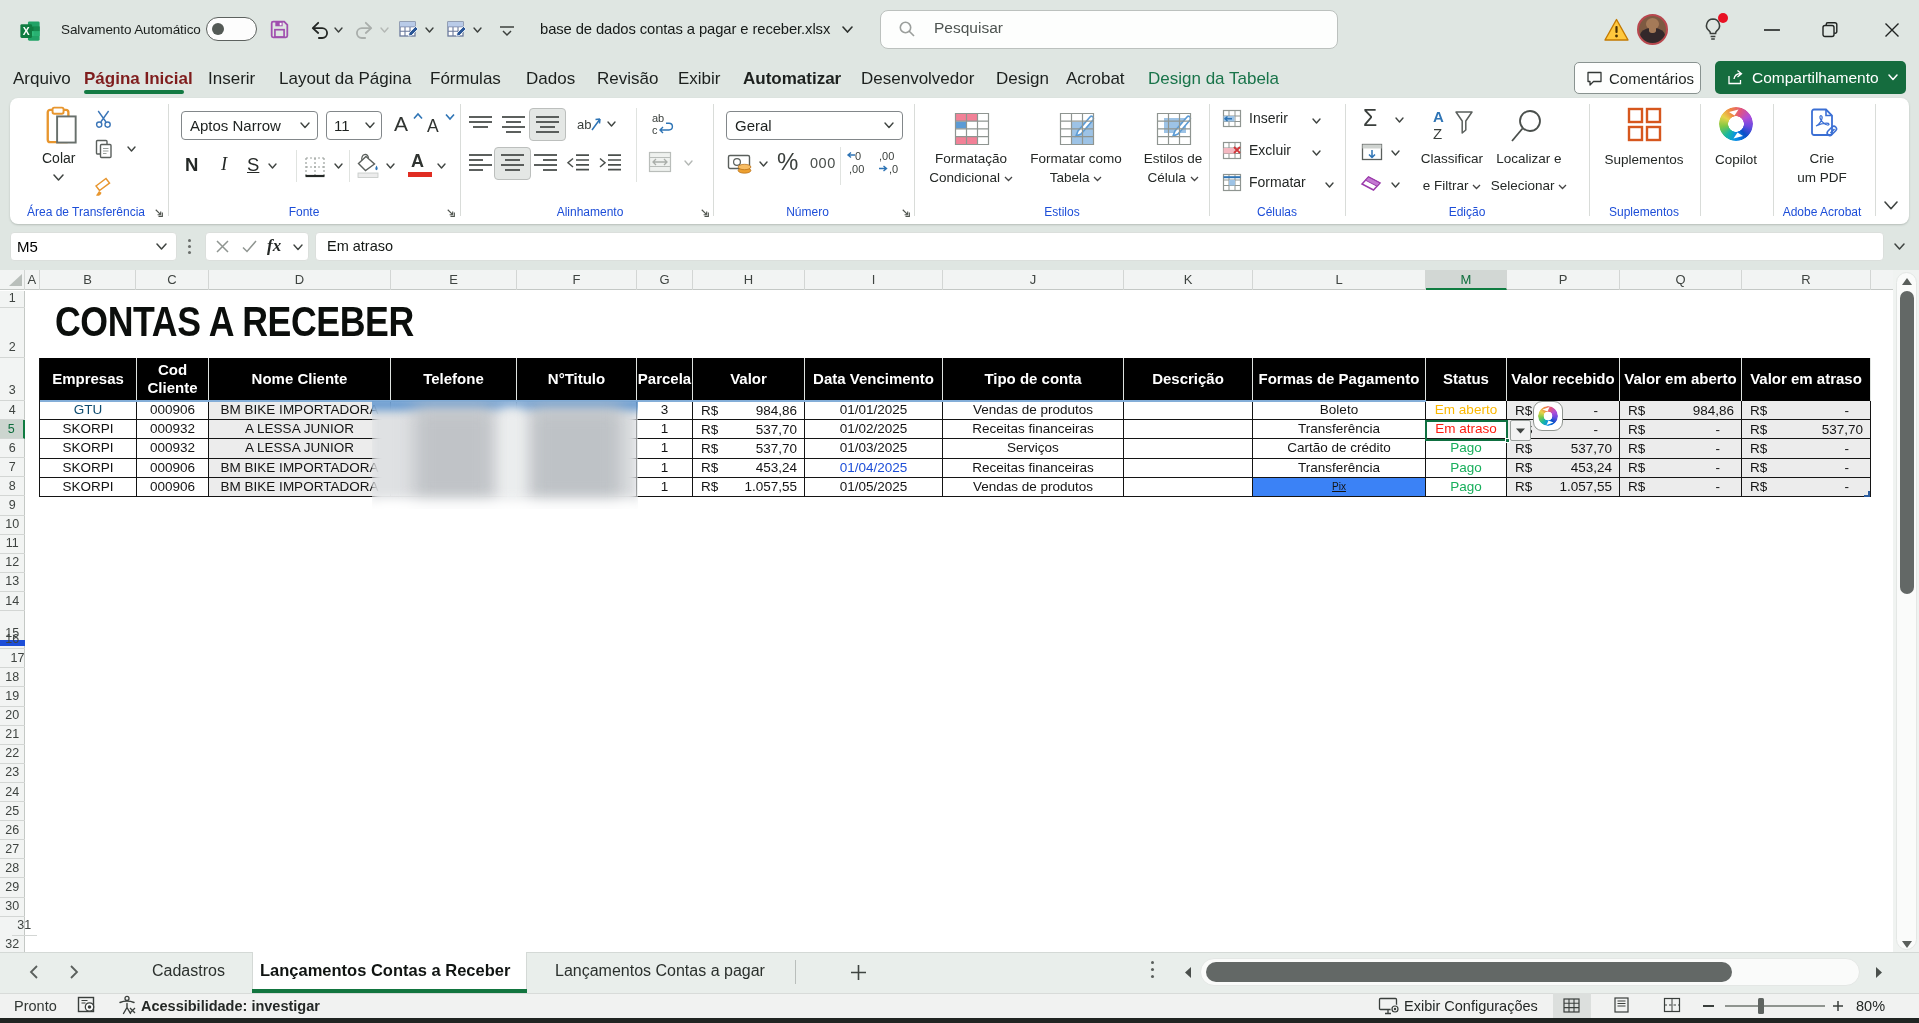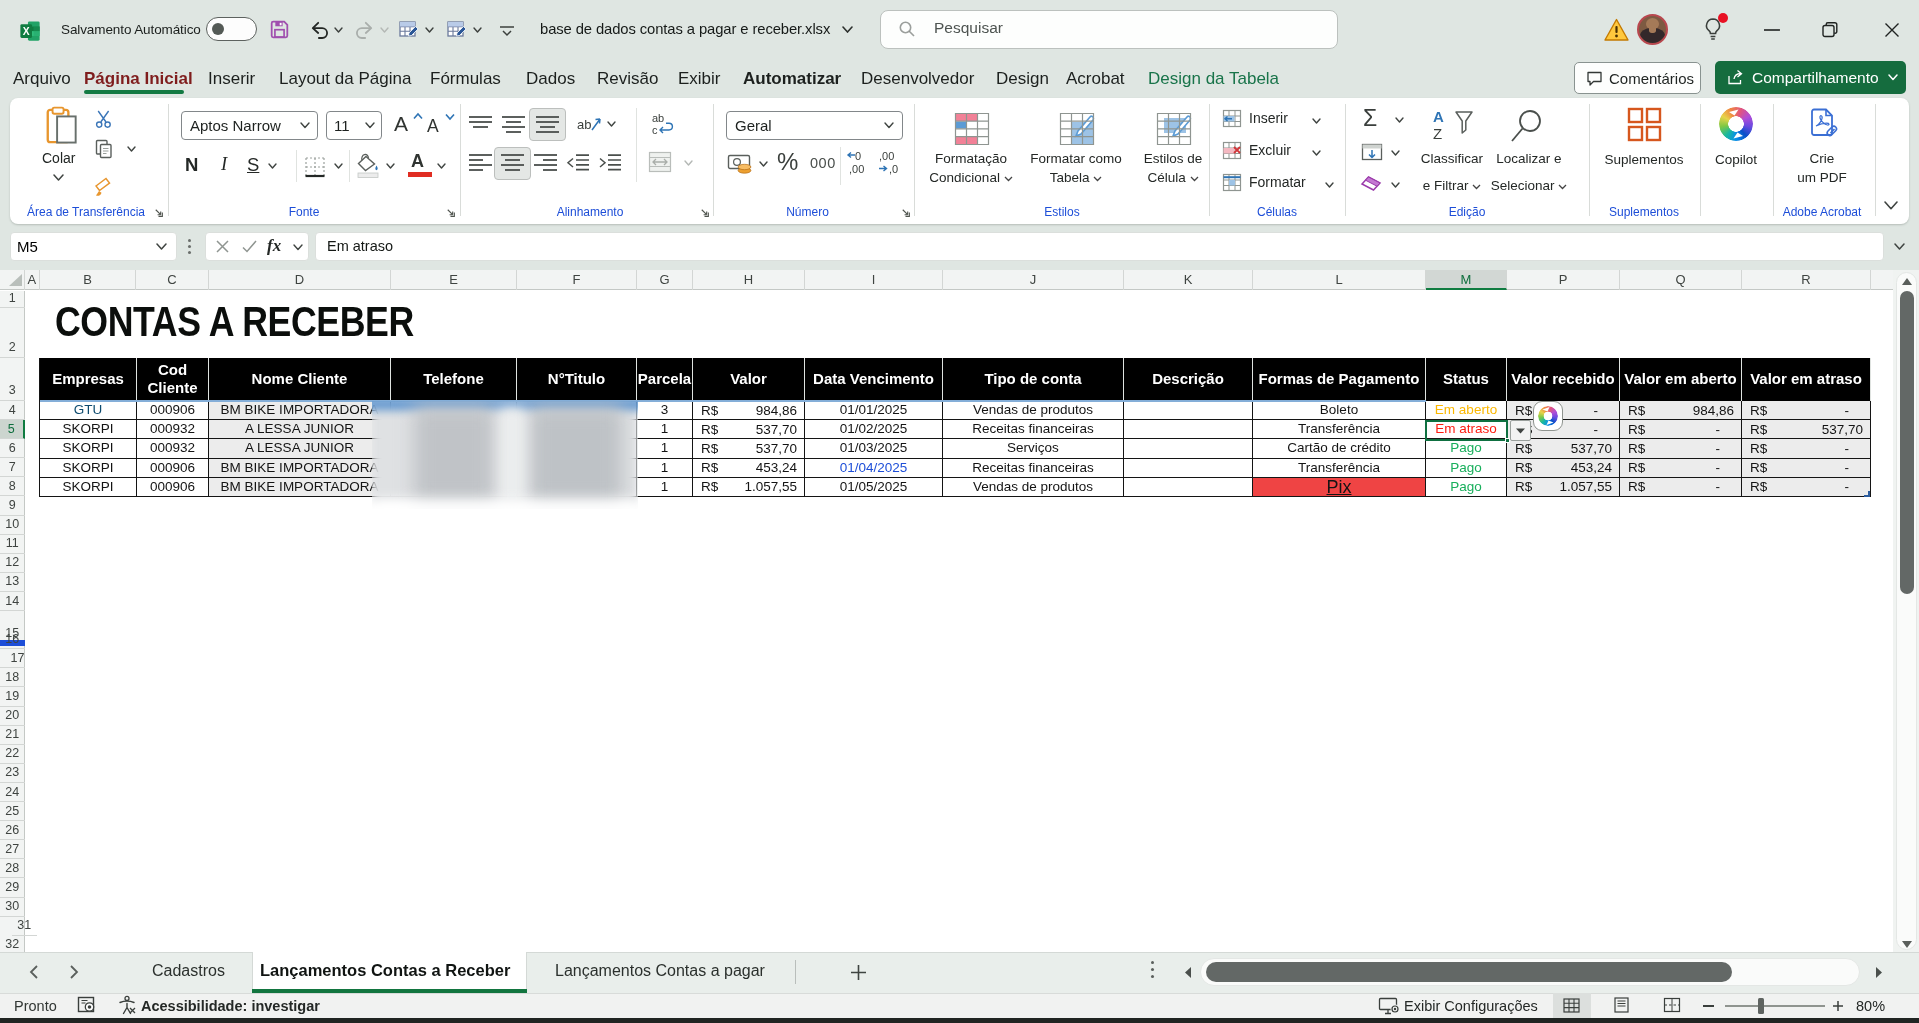--- a/index.html
+++ b/index.html
@@ -722,21 +722,21 @@
 <div class="a" style="left:391px;top:477.79999999999995px;width:126px;height:19.2px;background:#fff;border-right:1px solid #141414;border-bottom:1px solid #141414;font-size:13.5px;color:#141414;text-align:center;line-height:18.5px;"></div>
 <div class="a" style="left:517px;top:477.79999999999995px;width:120px;height:19.2px;background:#fff;border-right:1px solid #141414;border-bottom:1px solid #141414;font-size:13.5px;color:#141414;text-align:center;line-height:18.5px;"></div>
 <div class="a" style="left:637px;top:477.79999999999995px;width:56px;height:19.2px;background:#fff;border-right:1px solid #141414;border-bottom:1px solid #141414;font-size:13.5px;color:#141414;text-align:center;line-height:18.5px;">1</div>
 <div class="a" style="left:693px;top:477.79999999999995px;width:112px;height:19.2px;background:#fff;border-right:1px solid #141414;border-bottom:1px solid #141414;font-size:13.5px;color:#141414;display:flex;justify-content:space-between;align-items:center;padding:0 7px 0 8px;">
     <span class="rs">R$</span>
     <span>1.057,55</span>
   </div>
 <div class="a" style="left:805px;top:477.79999999999995px;width:138px;height:19.2px;background:#fff;border-right:1px solid #141414;border-bottom:1px solid #141414;font-size:13.5px;color:#141414;text-align:center;line-height:18.5px;">01/05/2025</div>
 <div class="a" style="left:943px;top:477.79999999999995px;width:181px;height:19.2px;background:#fff;border-right:1px solid #141414;border-bottom:1px solid #141414;font-size:13.5px;color:#141414;text-align:center;line-height:18.5px;">Vendas de produtos</div>
 <div class="a" style="left:1124px;top:477.79999999999995px;width:129px;height:19.2px;background:#fff;border-right:1px solid #141414;border-bottom:1px solid #141414;font-size:13.5px;color:#141414;text-align:center;line-height:18.5px;"></div>
-<div class="a" style="left:1253px;top:477.79999999999995px;width:173px;height:19.2px;background:#ef4444;border-right:1px solid #141414;border-bottom:1px solid #141414;font-size:18px;color:#141414;text-align:center;line-height:18.5px;text-decoration:underline;">Pix</div>
+<div class="a" style="left:1253px;top:477.79999999999995px;width:173px;height:19.2px;background:#3b82f6;border-right:1px solid #141414;border-bottom:1px solid #141414;font-size:10px;color:#141414;text-align:center;line-height:18.5px;text-decoration:underline;">Pix</div>
 <div class="a" style="left:1426px;top:477.79999999999995px;width:81px;height:19.2px;background:#fff;border-right:1px solid #141414;border-bottom:1px solid #141414;font-size:13.5px;color:#141414;text-align:center;line-height:18.5px;color:#18af5c;">Pago</div>
 <div class="a" style="left:1507px;top:477.79999999999995px;width:113px;height:19.2px;background:#ececec;border-right:1px solid #141414;border-bottom:1px solid #141414;font-size:13.5px;color:#141414;display:flex;justify-content:space-between;align-items:center;padding:0 7px 0 8px;">
     <span class="rs">R$</span>
     <span>1.057,55</span>
   </div>
 <div class="a" style="left:1620px;top:477.79999999999995px;width:122px;height:19.2px;background:#ececec;border-right:1px solid #141414;border-bottom:1px solid #141414;font-size:13.5px;color:#141414;display:flex;justify-content:space-between;align-items:center;padding:0 7px 0 8px;">
     <span class="rs">R$</span>
     <span style="margin-right:14px">-</span>
   </div>
 <div class="a" style="left:1742px;top:477.79999999999995px;width:129px;height:19.2px;background:#ececec;border-right:1px solid #141414;border-bottom:1px solid #141414;font-size:13.5px;color:#141414;display:flex;justify-content:space-between;align-items:center;padding:0 7px 0 8px;">

